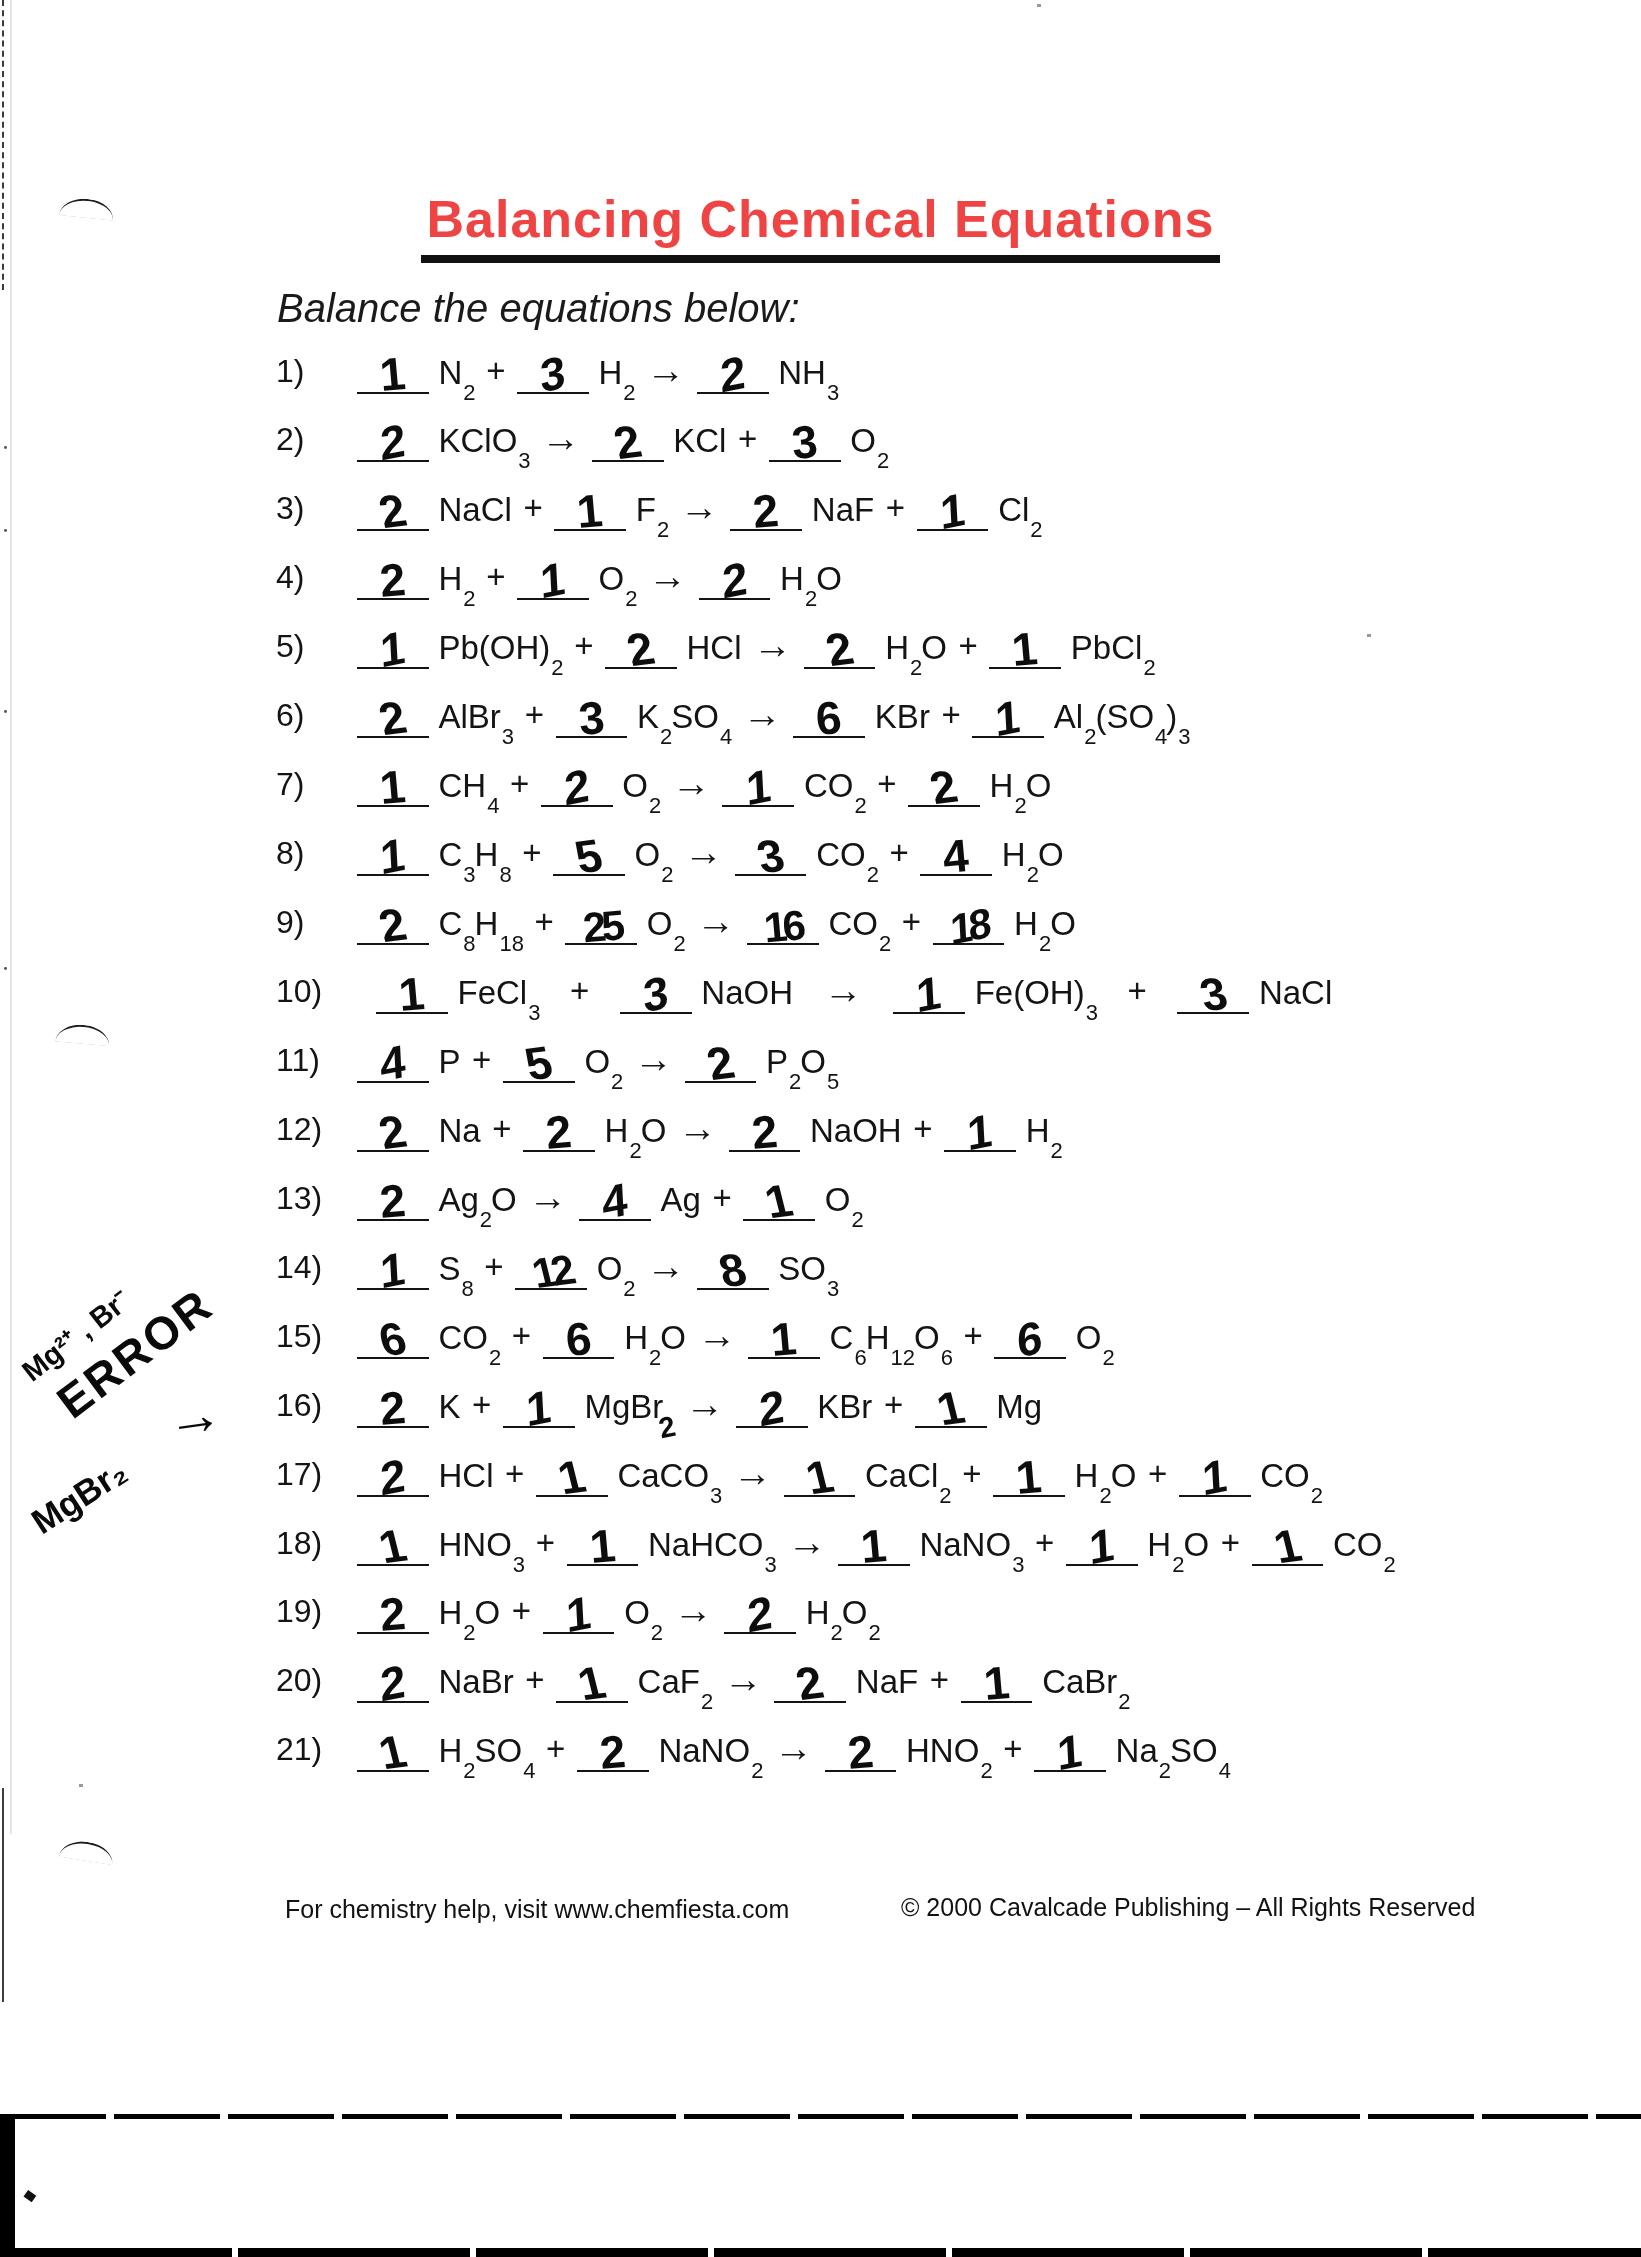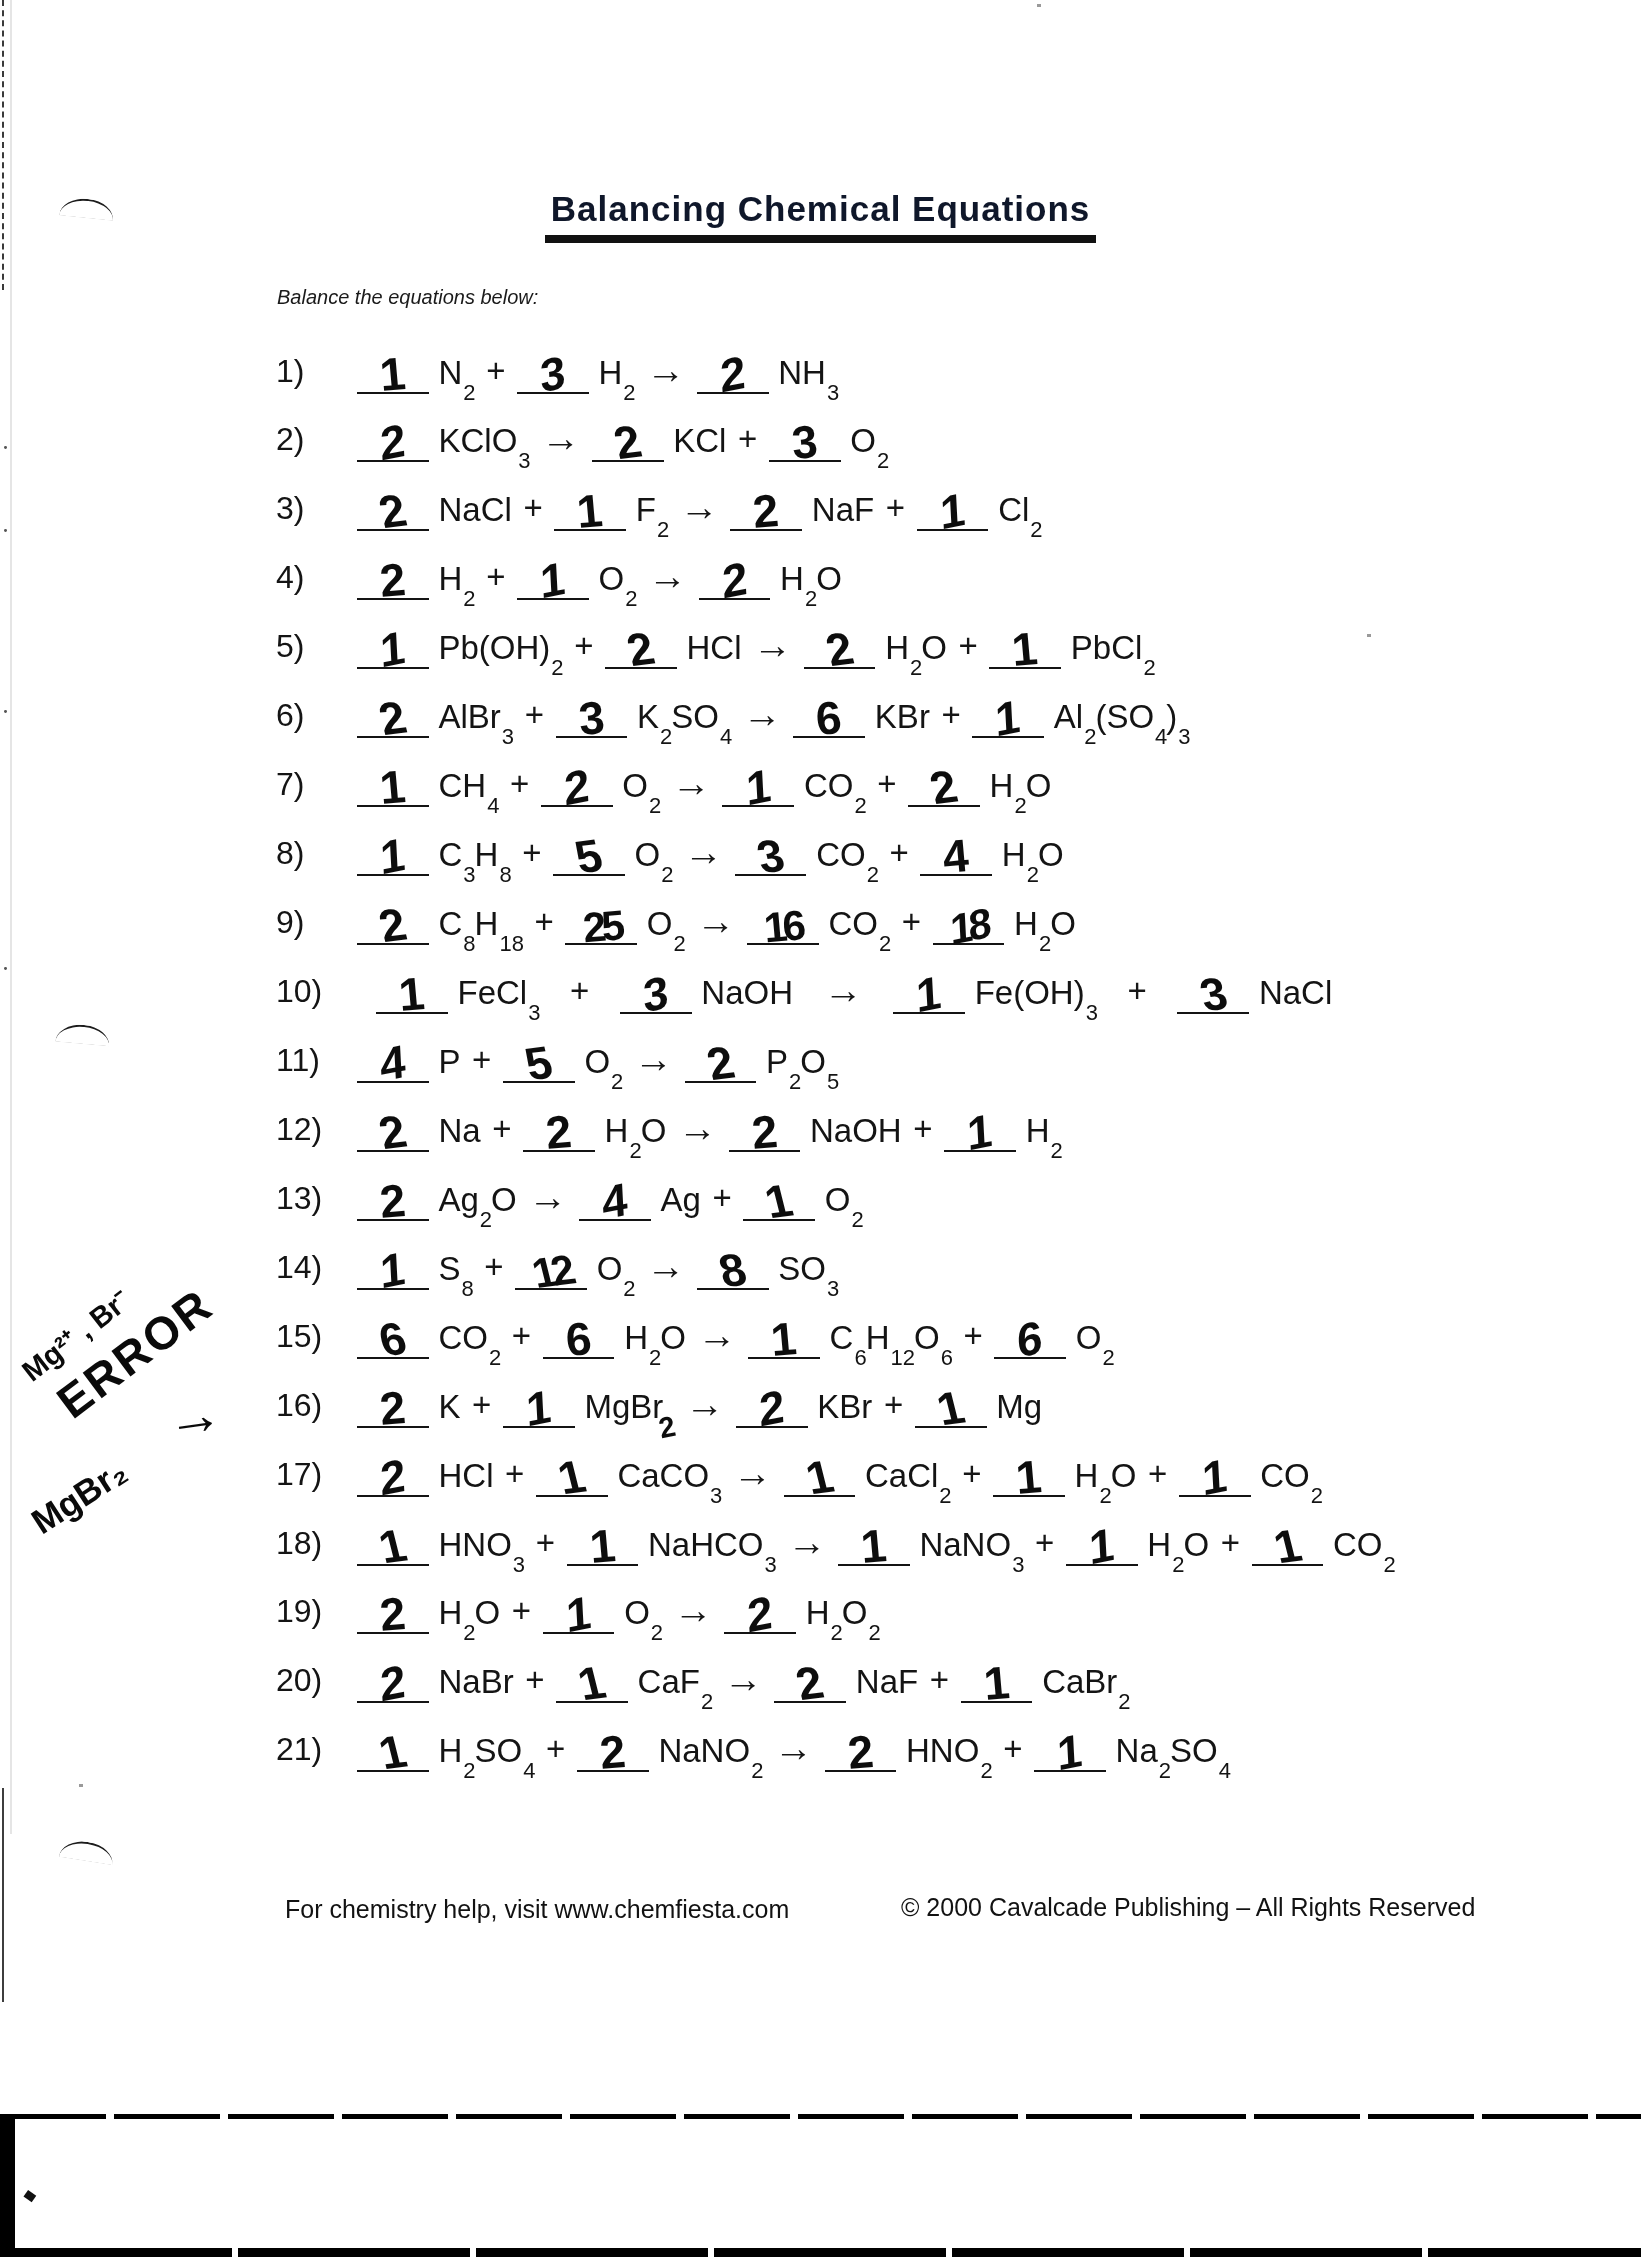--- a/index.html
+++ b/index.html
@@ -3,24 +3,24 @@
 <meta charset="utf-8">
 <style>
   html,body{margin:0;padding:0;background:#e8e8e8;}
   .page{
     position:relative; width:1641px; height:2257px; background:#ffffff;
     font-family:"Liberation Sans", sans-serif; color:#161616; overflow:hidden;
   }
   
   .title-wrap{position:absolute; top:189px; left:0; width:1641px; text-align:center;}
   .title{
-    display:inline-block; font-size:35px; font-weight:bold; letter-spacing:1px;
-    border-bottom:8.7px solid #111; padding:0 5.8px 5.8px 5.8px; color:#0f172a;text-align:center;
+    display:inline-block; font-size:52px; font-weight:bold; letter-spacing:1px;
+    border-bottom:8.7px solid #111; padding:0 5.8px 5.8px 5.8px; color:#ef4444;text-align:center;
   }
-  .instruction{position:absolute; left:277px; top:286px; font-size:20px; font-style:italic; color:#1a1a1a;}
+  .instruction{position:absolute; left:277px; top:286px; font-size:40px; font-style:italic; color:#1a1a1a;}
   
   .eq-row{position:absolute; left:276px; height:73px; display:flex; align-items:flex-end; white-space:nowrap;}
   .eqnum{font-size:32px; width:81px; flex:0 0 81px; padding-bottom:3.9px; color:#141414;}
   .term{display:inline-flex; align-items:flex-end;}
   .blank{
     display:inline-flex; align-items:flex-end; justify-content:center;
     min-width:68px; border-bottom:2.9px solid #141414; padding:0 1.9px;
   }
   .hw{
     font-size:46px; line-height:0.82; font-weight:600; color:#0d0d0d;

